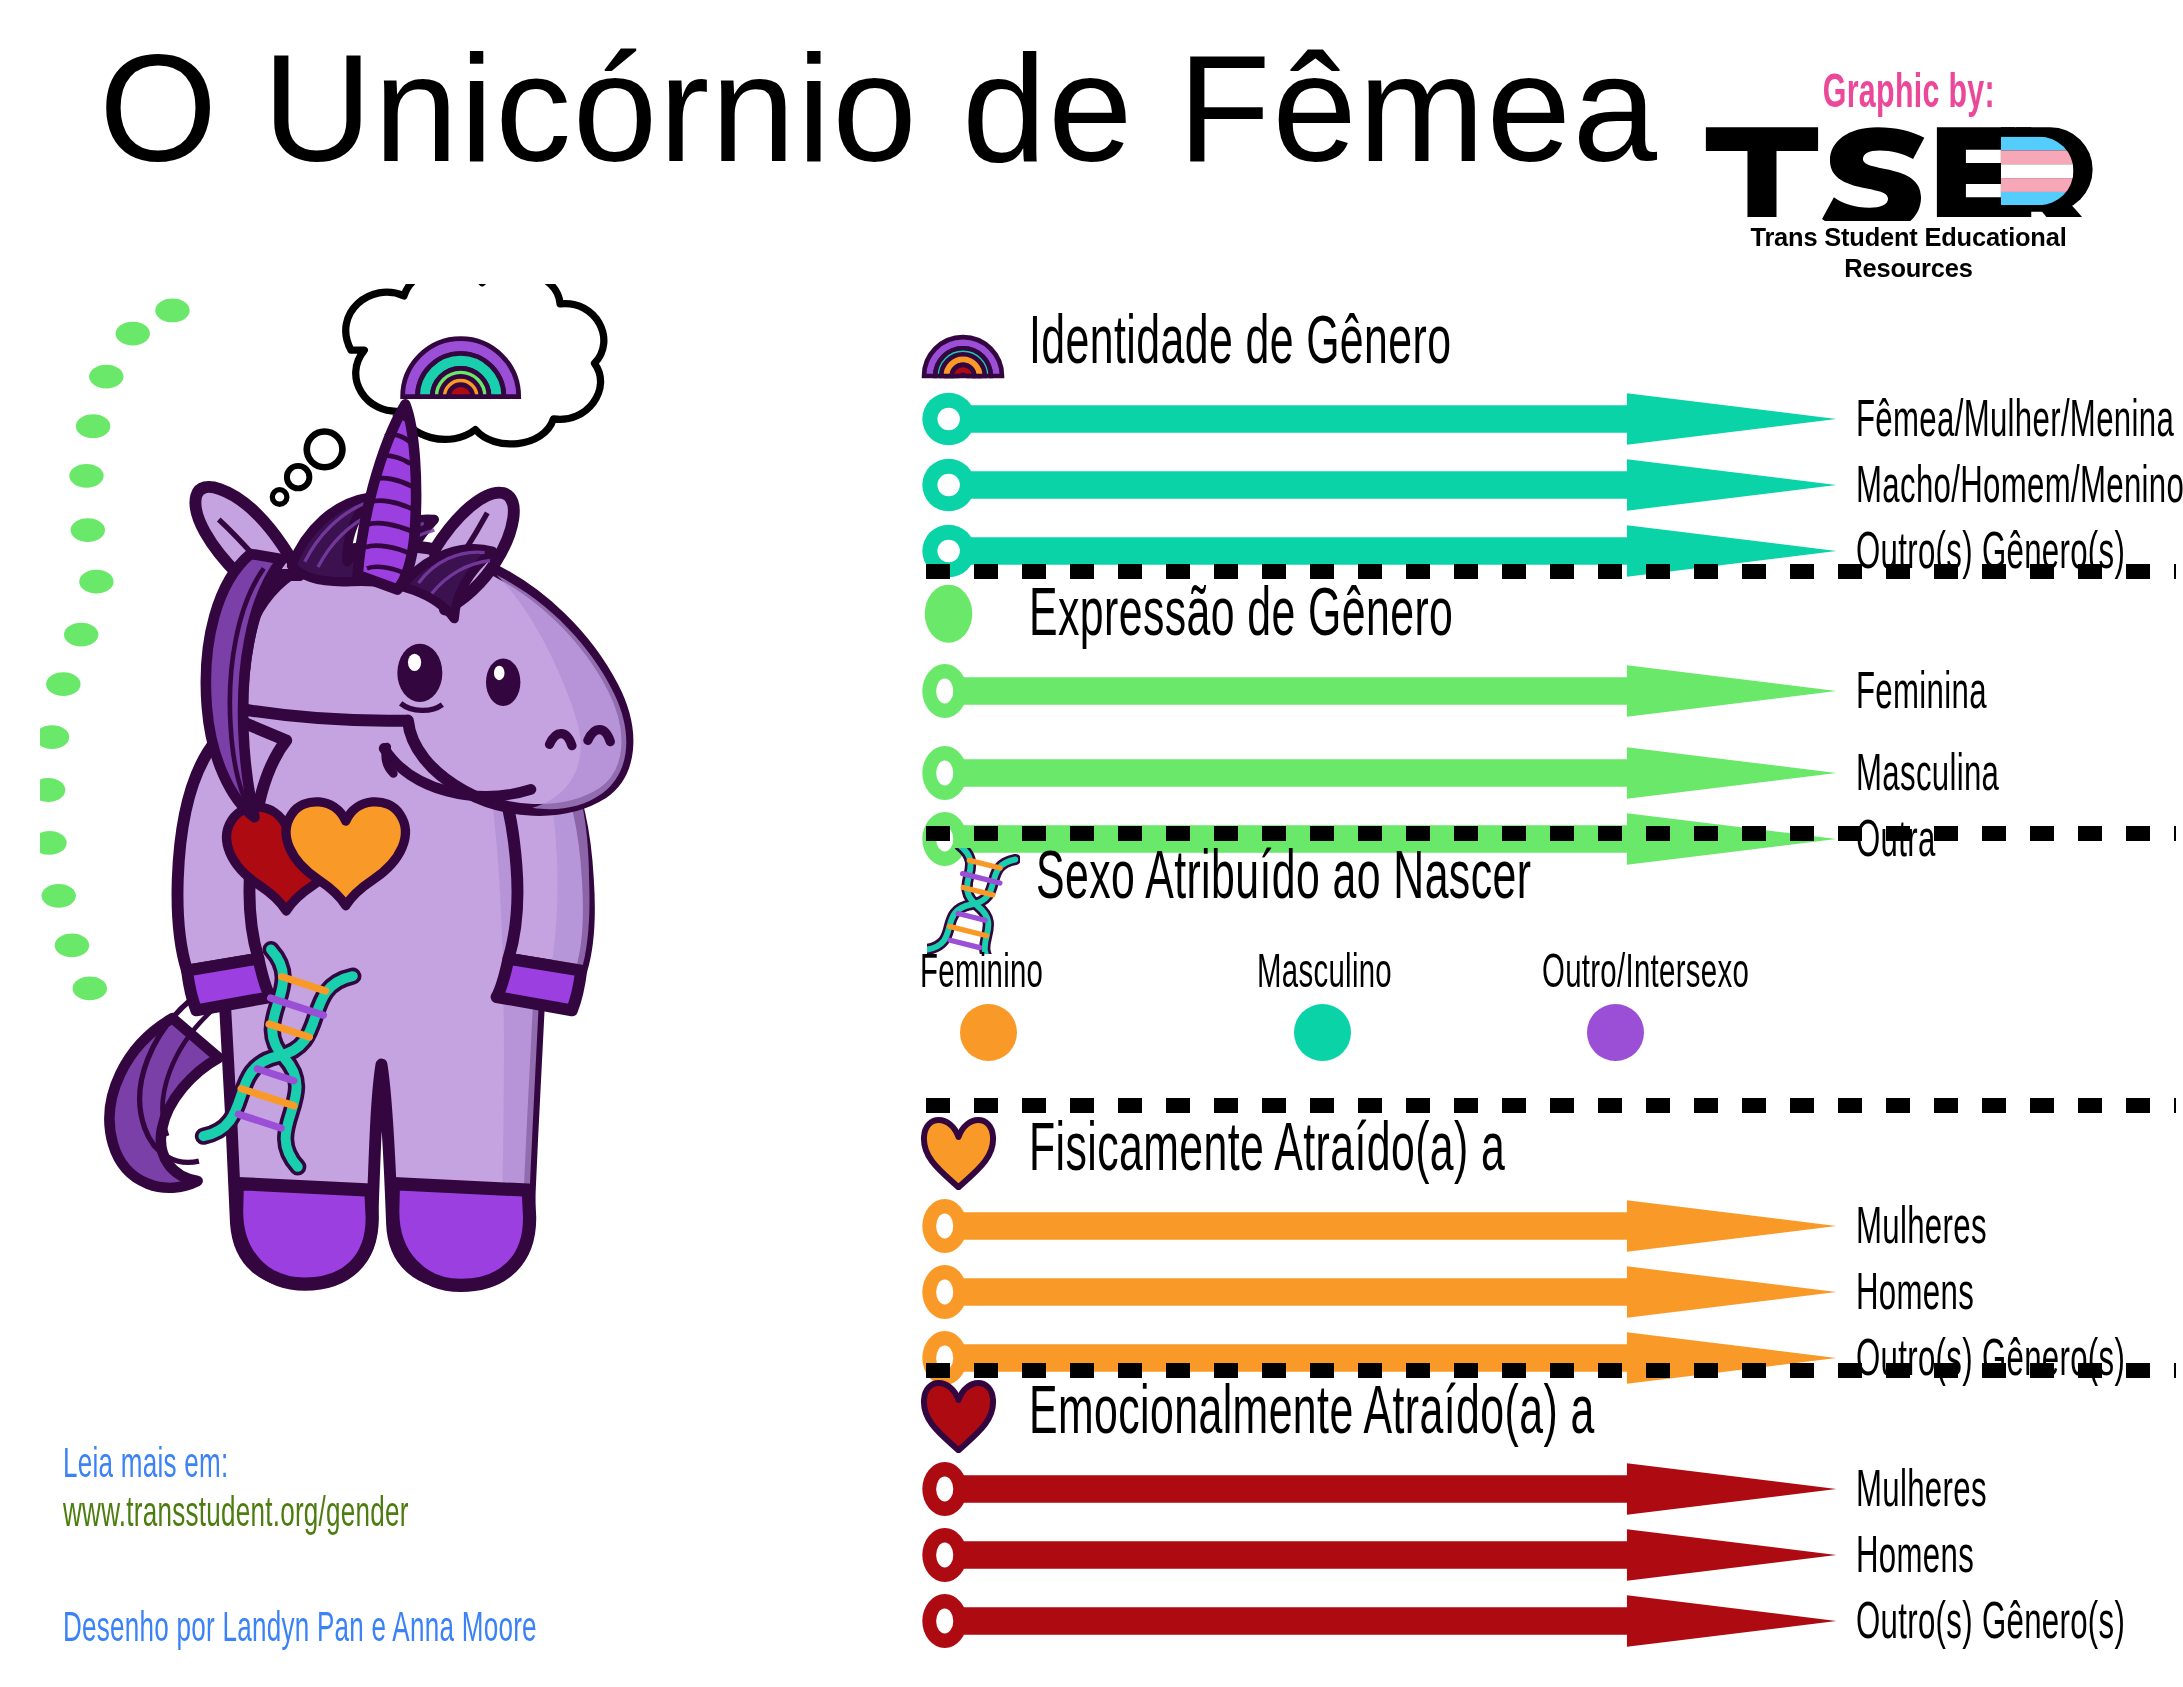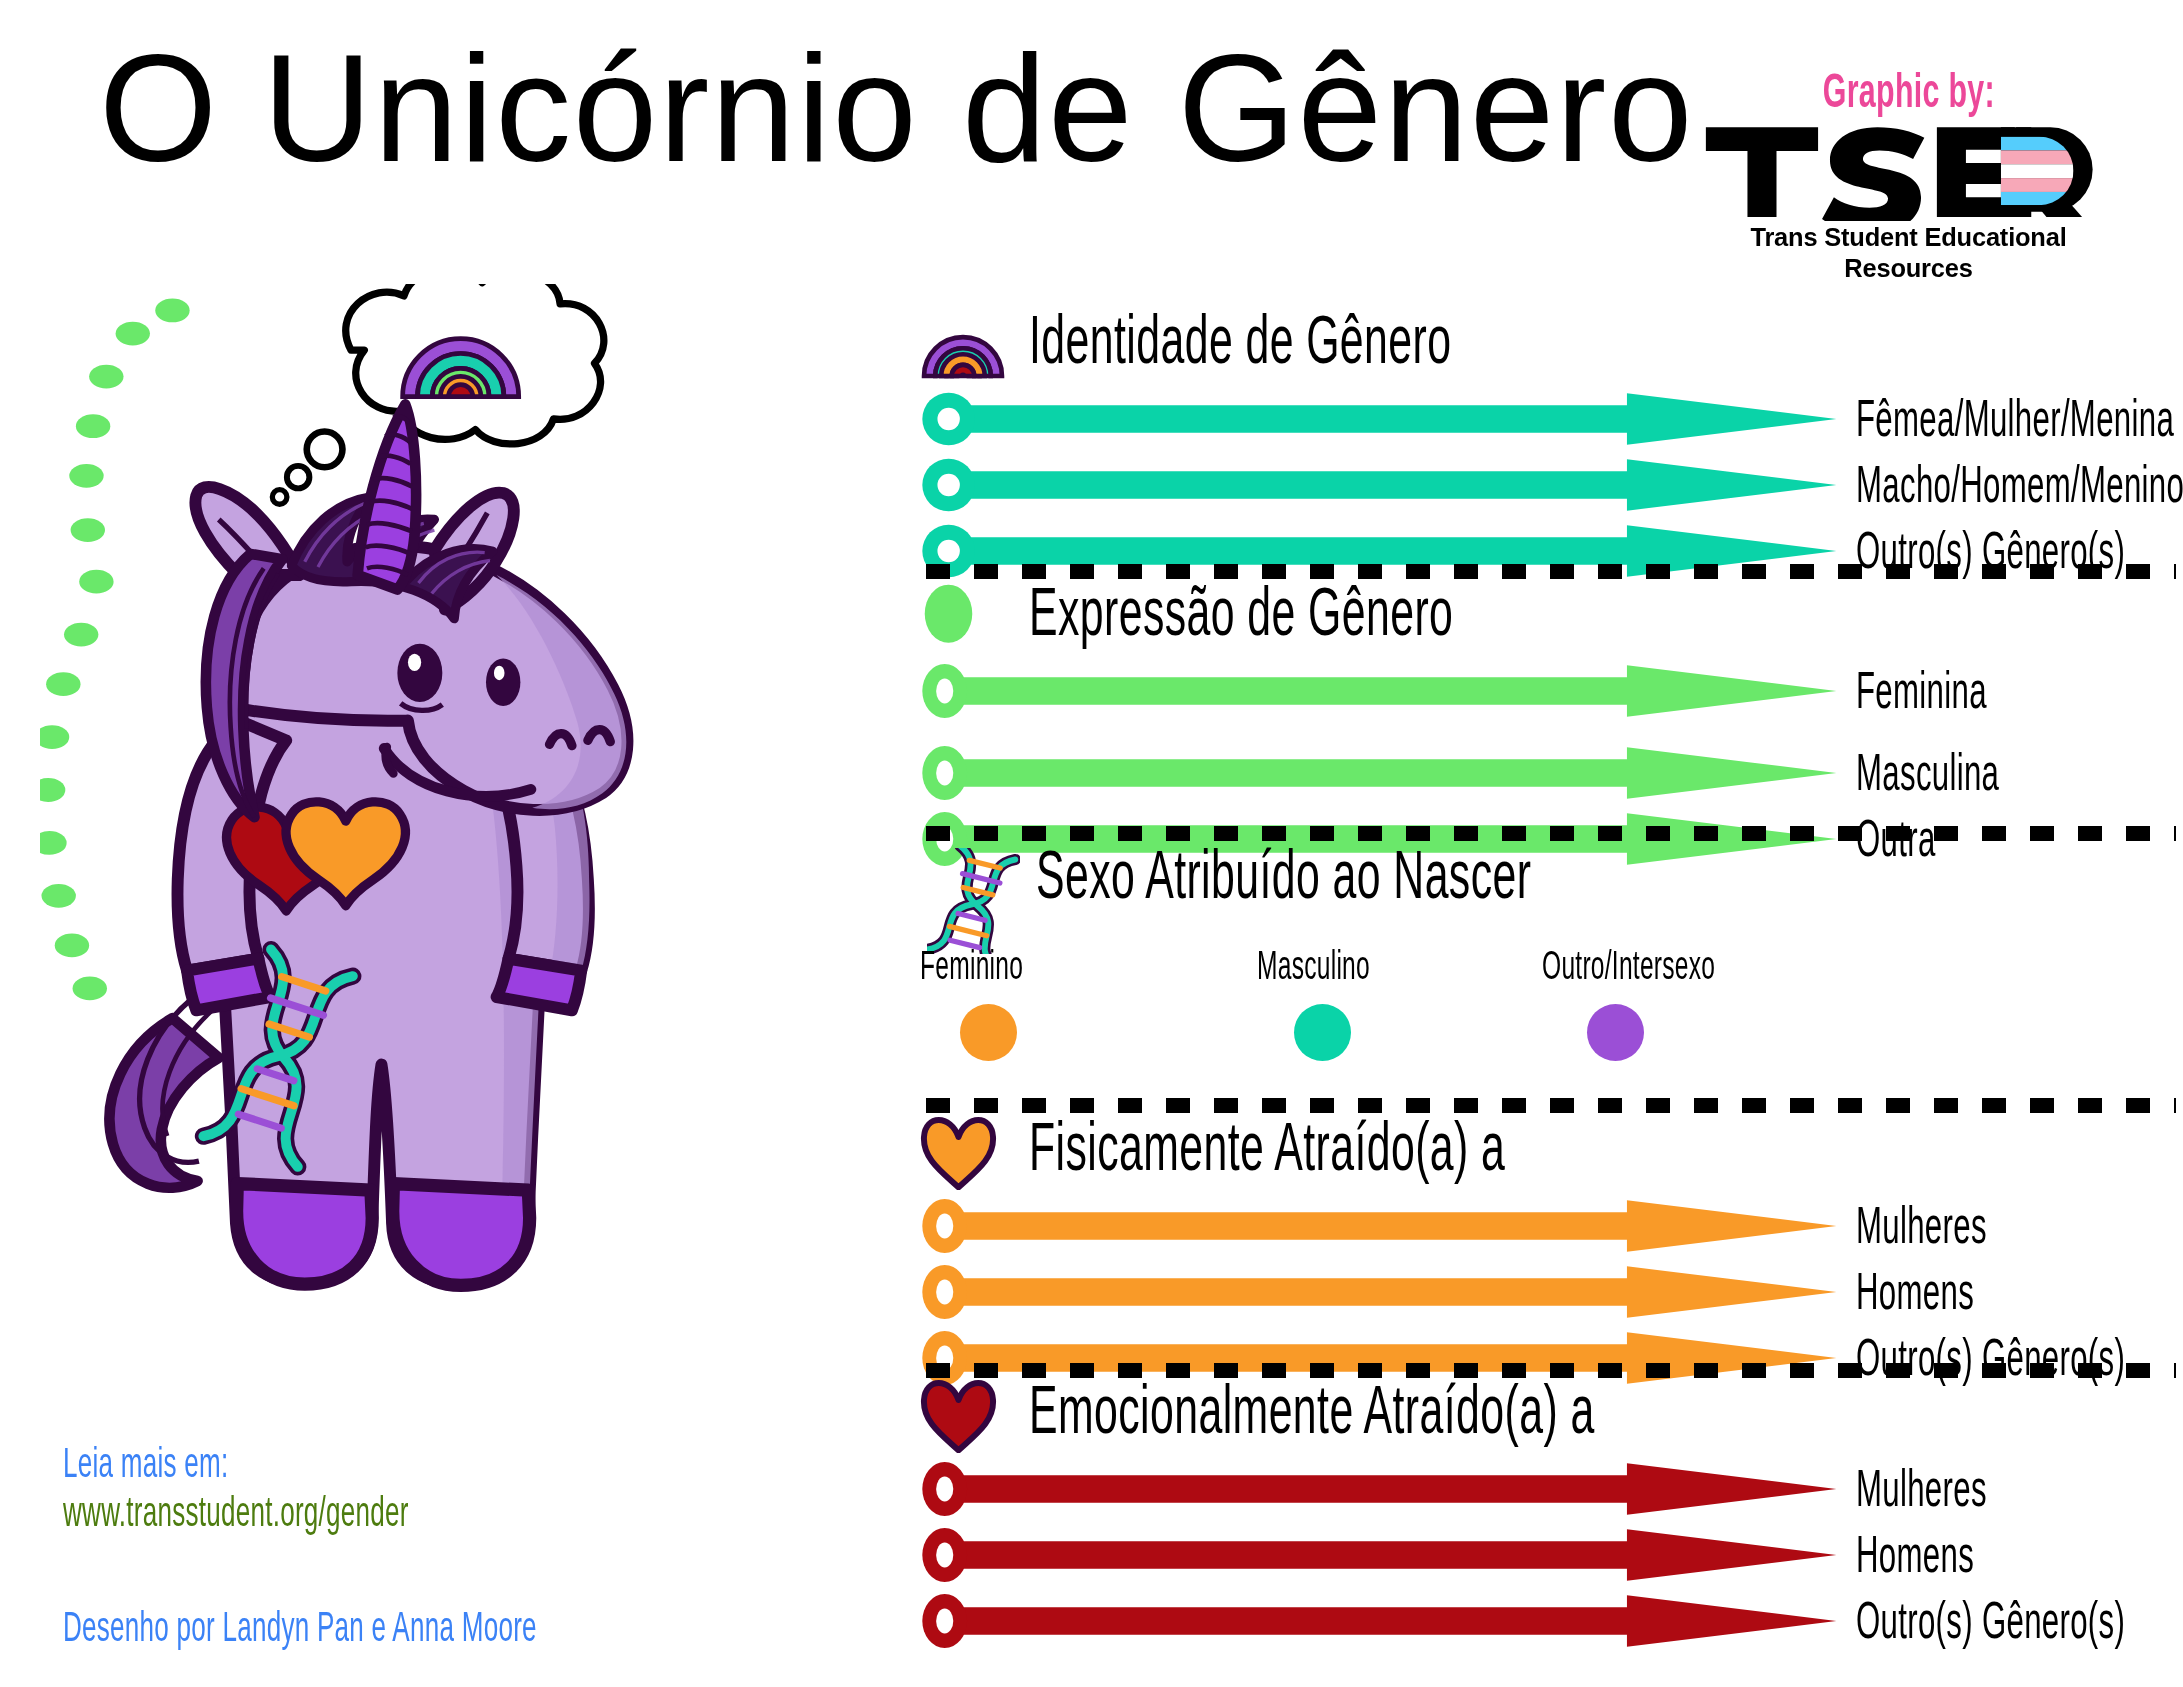--- a/index.html
+++ b/index.html
@@ -44,36 +44,36 @@
   .arrow-label{position:absolute;left:936px;top:-4px;font-size:52px;color:#000;
                white-space:nowrap;}
   .arrow-label .cond{transform:scaleX(0.60);transform-origin:left center;display:inline-block;}
 
   .divider{position:absolute;left:926px;width:1250px;height:14.6px;
            background-image:linear-gradient(to right,#000 0 24px,transparent 24px 48px);
            background-size:48px 14.6px;background-repeat:repeat-x;}
 
   
   #sab-labels{position:absolute;left:920px;width:1257px;height:60px;}
-  .sab-label{position:absolute;font-size:41px;color:#000;white-space:nowrap;}
+  .sab-label{position:absolute;font-size:49px;color:#000;white-space:nowrap;}
   .sab-label .cond{transform:scaleX(0.60);transform-origin:left center;display:inline-block;}
   .sab-dot{position:absolute;width:57px;height:57px;border-radius:50%;}
 
   
   #footer{position:absolute;left:63px;top:1442px;width:728px;}
   .foot-line{font-size:42px;color:#3b82f6;line-height:1;margin-bottom:6.6px;white-space:nowrap;}
   .foot-line .cond{transform:scaleX(0.62);transform-origin:left center;display:inline-block;}
   #site-url{color:#4d7c0f;}
   #credit{margin-top:73px;}
 </style>
 </head>
 <body>
 
 <div class="abs" id="title">
-  <span class="cond cond-light">O Unicórnio de Gênero</span>
+  <span class="cond cond-light">O Unicórnio de Fêmea</span>
 </div>
 
 <div class="abs" id="tser-block">
   <div id="graphic-by">
     <span class="cond">Graphic by:</span>
   </div>
   <div id="tser-logo">
     <svg width="417" height="99" viewBox="0 0 630 150">
       <defs>
         <clipPath id="rbowl">

